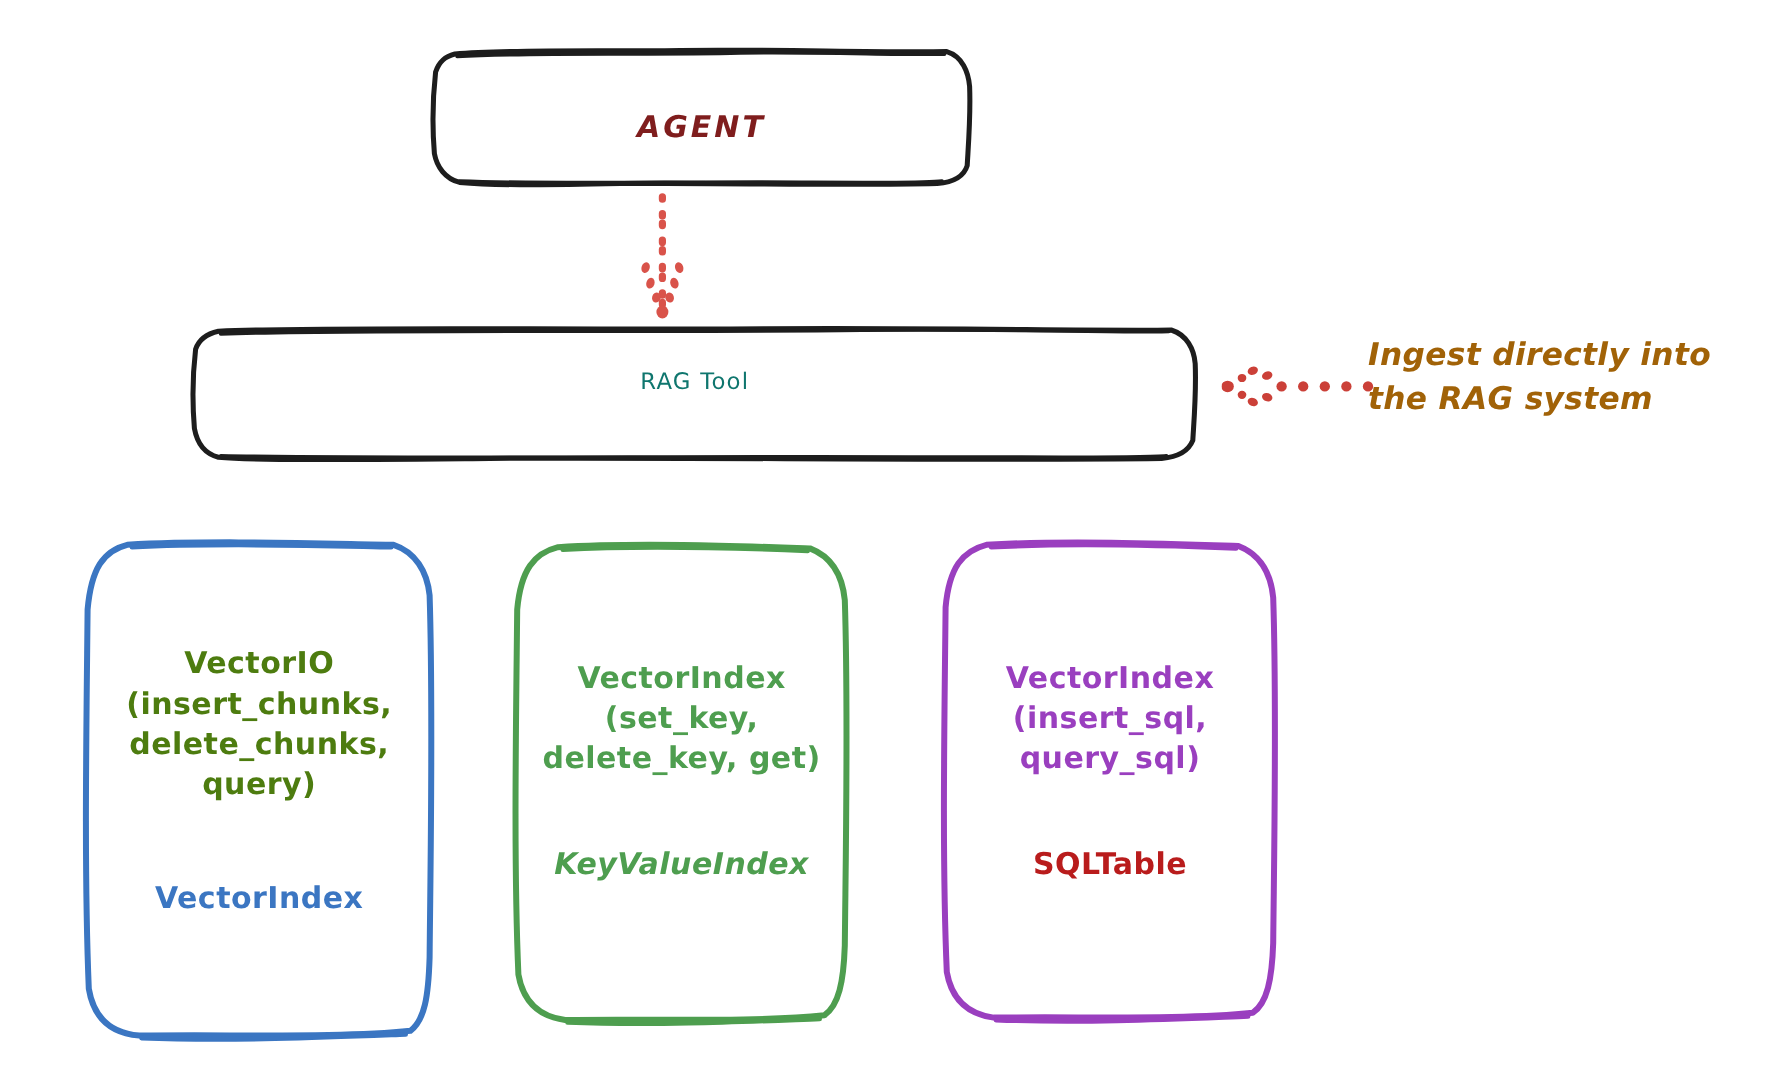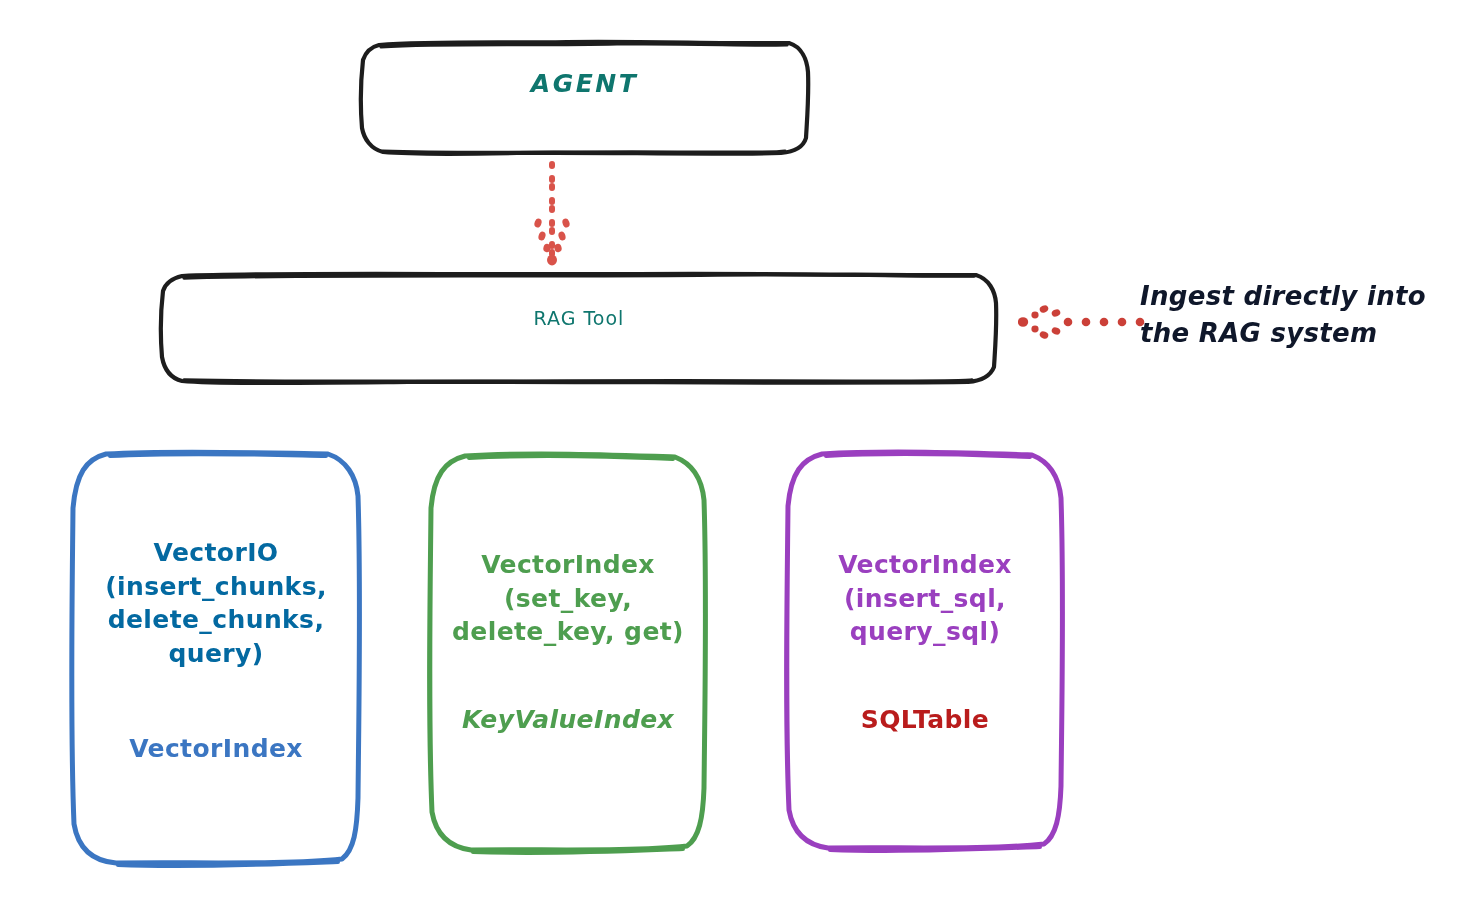--- a/index.html
+++ b/index.html
@@ -33,47 +33,47 @@
     right: 0;
     text-align: center;
     white-space: pre-line;
     line-height: 1.30;
     letter-spacing: 0.4px;
   }
 
   
   #agent-node { left: 357px; top: 38px; width: 455px; height: 118px; }
   #agent-node .node-label {
-    top: 30px;
+    top: 52px;
     font-family: "DejaVu Sans", sans-serif;
     font-size: 25px;
     font-style: italic;
     font-weight: 600;
     letter-spacing: 2.5px;
-    color: #0f766e;
+    color: #7f1d1d;
   }
 
   
   #rag-node { left: 158px; top: 270px; width: 842px; height: 114px; }
   #rag-node .node-label {
     top: 36px;
     font-size: 19px;
     font-weight: 500;
     letter-spacing: 1px;
     color: #0f766e;
   }
 
   
   .provider .node-label {
     font-size: 25px;
     font-weight: 600;
     line-height: 1.34;
   }
   #vectorio-node { left: 66px; top: 448px; width: 300px; height: 420px; }
-  #vectorio-node .title { top: 88px; color: #0369a1; }
+  #vectorio-node .title { top: 88px; color: #4d7c0f; }
   #vectorio-node .sub   { top: 258px; color: #3b76c2; margin-top: 26px; }
 
   #keyvalue-node { left: 425px; top: 450px; width: 286px; height: 405px; }
   #keyvalue-node .title { top: 98px; color: #4e9e4f; }
   #keyvalue-node .sub   { top: 253px; color: #4e9e4f; font-style: italic; }
 
   #relational-node { left: 782px; top: 448px; width: 286px; height: 405px; }
   #relational-node .title { top: 100px; color: #9a3fbf; }
   #relational-node .sub   { top: 255px; color: #b91c1c; }
 
@@ -92,21 +92,21 @@
     width: 130px;
     height: 55px;
   }
 
   
   #ingest-annotation {
     position: absolute;
     left: 1140px;
     top: 278px;
     width: 340px;
-    color: #0f172a;
+    color: #a16207;
     font-size: 26px;
     font-style: italic;
     font-weight: 600;
     line-height: 1.42;
     white-space: pre-line;
     letter-spacing: 0.3px;
   }
 </style>
 </head>
 <body>

